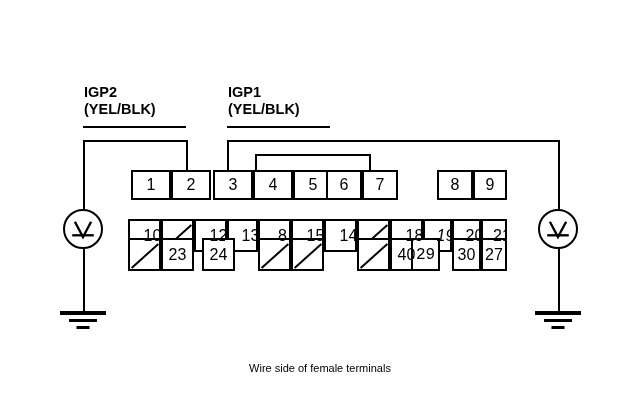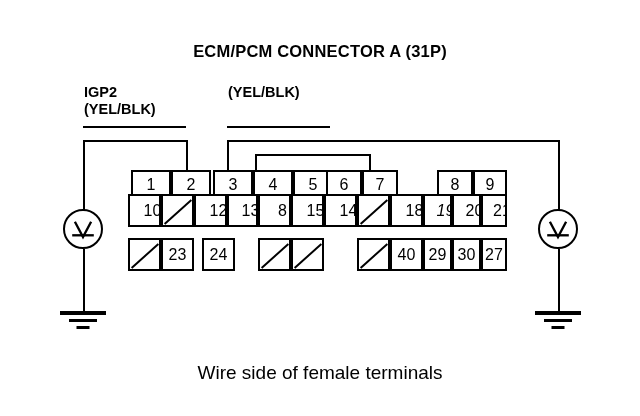--- a/index.html
+++ b/index.html
@@ -43,41 +43,41 @@
   .wire-label .lbl-color { display: block; }
   #label-igp2 { left: 84px; top: 84px; }
   #label-igp1 { left: 228px; top: 84px; }
 
   .caption {
     position: absolute;
     left: 0;
     top: 362px;
     width: 640px;
     text-align: center;
-    font-size: 19px;
+    font-size: 11px;
     font-weight: normal;
     white-space: nowrap;
   }
 
   
   .cell {
     position: absolute;
     box-sizing: border-box;
     border: 2px solid #000;
     background: #fff;
     font-size: 16px;
     font-weight: normal;
     line-height: 1;
     display: flex;
     align-items: center;
     justify-content: center;
     overflow: hidden;
   }
   .cell.r1 { height: 30px; top: 170px; }
-  .cell.r2 { height: 33px; top: 194px; padding-left: 16px; }
+  .cell.r2 { height: 33px; top: 219px; padding-left: 16px; }
   .cell.r3 { height: 33px; top: 238px; }
   .cell .num { position: relative; z-index: 2; }
   
   .cell.blank::after {
     content: "";
     position: absolute;
     left: -12%;
     top: 50%;
     width: 124%;
     height: 0;
@@ -143,27 +143,27 @@
   .ground .g2 { top: 8px;  width: 28px; height: 3px; }
   .ground .g3 { top: 15px; width: 13px; height: 3px; }
   #ground-left  { left: 60px;  top: 311px; }
   #ground-right { left: 535px; top: 311px; }
 </style>
 </head>
 <body>
 
 <div id="diagram-root">
 
-  <div class="title">ECM/PCM CONNECTOR A (31P)</div>
 
   <div class="wire-label" id="label-igp2">
     <span class="lbl-name">IGP2</span>
     <span class="lbl-color">(YEL/BLK)</span>
   </div>
   <div class="wire-label" id="label-igp1">
+    <span class="lbl-name">IGP1</span>
     <span class="lbl-color">(YEL/BLK)</span>
   </div>
 
   <div class="wire-h" style="left:83px;  top:126px; width:103px;"></div>
   <div class="wire-h" style="left:227px; top:126px; width:103px;"></div>
 
   <div class="wire-h" style="left:83px;  top:140px; width:105px;"></div>
   <div class="wire-v" style="left:186px; top:140px; height:32px;"></div>
   <div class="wire-v" style="left:83px; top:140px; height:70px;"></div>
 
@@ -239,21 +239,21 @@
       </div>
       <div class="cell r3" style="left: 202px; width: 33px;">
         <span class="num">24</span>
       </div>
       <div class="cell r3 blank" style="left: 258px; width: 33px;"></div>
       <div class="cell r3 blank" style="left: 291px; width: 33px;"></div>
       <div class="cell r3 blank" style="left: 357px; width: 33px;"></div>
       <div class="cell r3" style="left: 390px; width: 33px;">
         <span class="num">40</span>
       </div>
-      <div class="cell r3" style="left: 423px; width: 29px;">
+      <div class="cell r3" style="left: 411px; width: 29px; font-family: Liberation Mono, monospace;">
         <span class="num">29</span>
       </div>
       <div class="cell r3" style="left: 452px; width: 29px;">
         <span class="num">30</span>
       </div>
       <div class="cell r3" style="left: 481px; width: 26px;">
         <span class="num">27</span>
       </div>
     </div>
 

